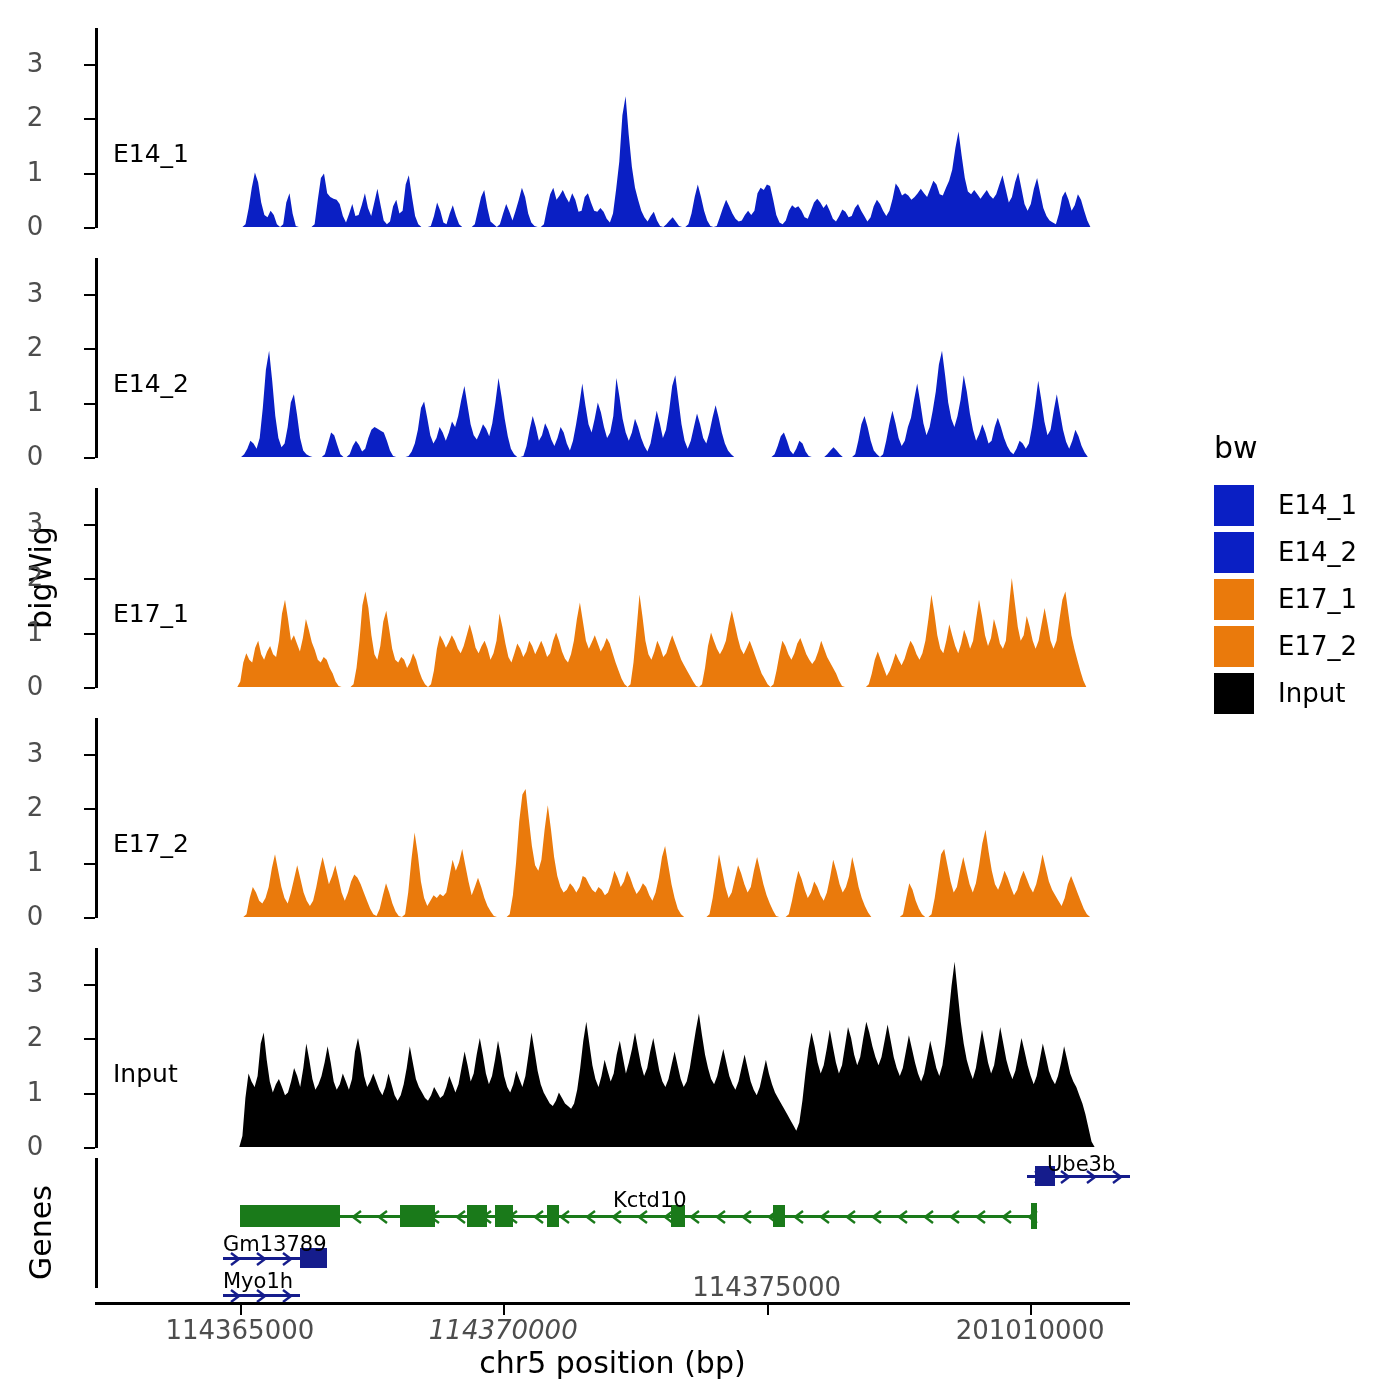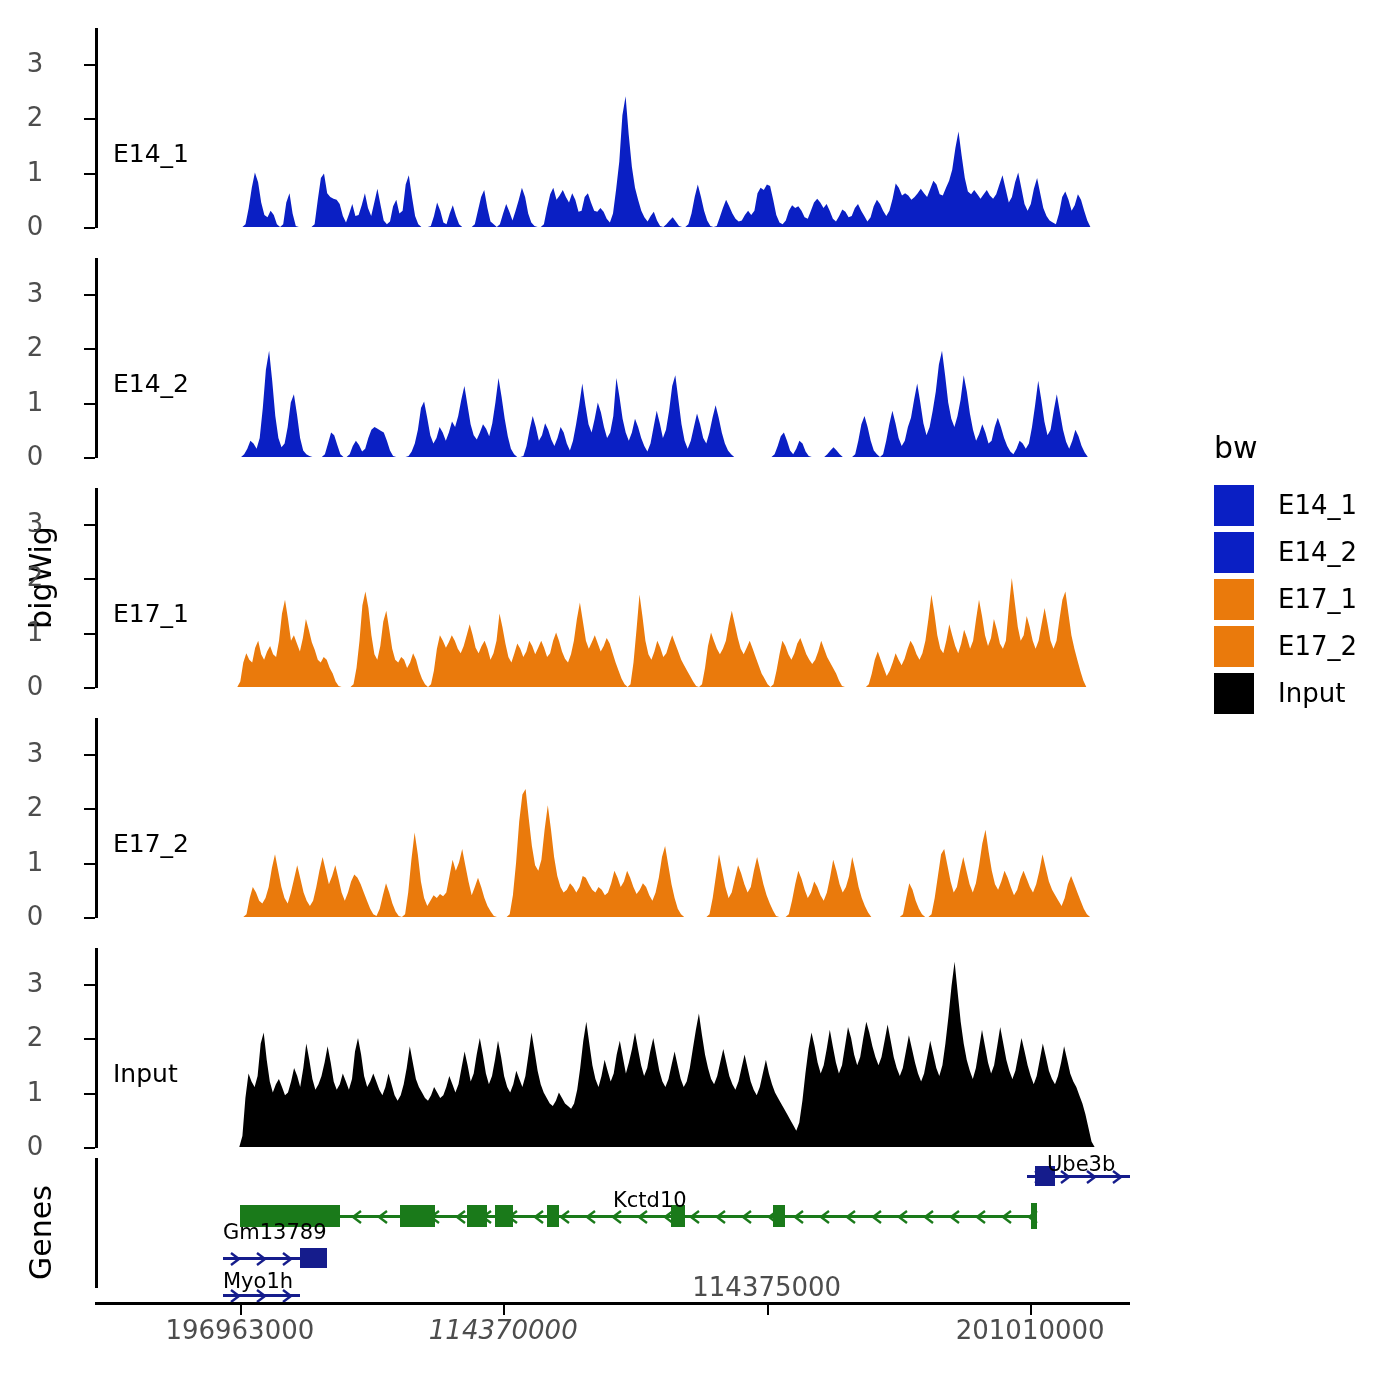--- a/index.html
+++ b/index.html
@@ -56,20 +56,21 @@
 </style>
 </head>
 <body>
 
 <div id="root">
 
   <div class="axis-title" id="ylab-bigwig">bigWig</div>
 
   <div class="axis-title" id="ylab-genes">Genes</div>
 
+  <div class="axis-title" id="xlab">chr5 position (bp)</div>
 
   <div id="tracks-container">
       <div class="panel" style="top: 28px; width: 1035px; height: 200px;">
         <div class="axis-line" style="height: 200px;"></div>
         <div class="tick" style="top: 199px;"></div>
         <div class="ticklab" style="top: 199px;">0</div>
         <div class="tick" style="top: 144.5px;"></div>
         <div class="ticklab" style="top: 144.5px;">1</div>
         <div class="tick" style="top: 90px;"></div>
         <div class="ticklab" style="top: 90px;">2</div>
@@ -298,21 +299,21 @@
       <div style="position: absolute; left: 161px; top: 93px; width: 11px; height: 14px;"><svg width="11" height="14" viewBox="0 0 11 14">
           <polyline points="1,1 9,7 1,13" fill="none" stroke="#151c8c" stroke-width="2.4"></polyline>
         </svg></div>
       <div style="position: absolute; left: 187px; top: 93px; width: 11px; height: 14px;"><svg width="11" height="14" viewBox="0 0 11 14">
           <polyline points="1,1 9,7 1,13" fill="none" stroke="#151c8c" stroke-width="2.4"></polyline>
         </svg></div>
       <div style="position: absolute; left: 213px; top: 93px; width: 11px; height: 14px;"><svg width="11" height="14" viewBox="0 0 11 14">
           <polyline points="1,1 9,7 1,13" fill="none" stroke="#151c8c" stroke-width="2.4"></polyline>
         </svg></div>
       <div style="position: absolute; left: 205px; top: 90px; width: 27px; height: 20px; background: rgb(21, 28, 140);"></div>
-      <div class="gene-label" style="left: 128px; top: 62px;">Gm13789</div>
+      <div class="gene-label" style="left: 128px; top: 74px;">Gm13789</div>
       <div style="position: absolute; left: 128px; top: 136px; width: 77px; height: 3px; background: rgb(21, 28, 140);"></div>
       <div style="position: absolute; left: 135px; top: 130px; width: 11px; height: 14px;"><svg width="11" height="14" viewBox="0 0 11 14">
           <polyline points="1,1 9,7 1,13" fill="none" stroke="#151c8c" stroke-width="2.4"></polyline>
         </svg></div>
       <div style="position: absolute; left: 161px; top: 130px; width: 11px; height: 14px;"><svg width="11" height="14" viewBox="0 0 11 14">
           <polyline points="1,1 9,7 1,13" fill="none" stroke="#151c8c" stroke-width="2.4"></polyline>
         </svg></div>
       <div style="position: absolute; left: 187px; top: 130px; width: 11px; height: 14px;"><svg width="11" height="14" viewBox="0 0 11 14">
           <polyline points="1,1 9,7 1,13" fill="none" stroke="#151c8c" stroke-width="2.4"></polyline>
         </svg></div>
@@ -340,20 +341,20 @@
         </div>
         <div class="legend-row">
           <div class="legend-swatch" style="background: rgb(0, 0, 0);"></div>
           <div class="legend-label">Input</div>
         </div>
       </div>
   </div>
 
 <div class="xaxis-line" style="top: 1302px; width: 1035px;"></div>
     <div class="xtick" style="left: 239.839px; top: 1305px;"></div>
-    <div class="xticklab" style="left: 239.839px; top: 1315px;">196963000</div>
+    <div class="xticklab" style="left: 239.839px; top: 1315px;">114365000</div>
     <div class="xtick" style="left: 503.28px; top: 1305px;"></div>
     <div class="xticklab" style="left: 503.28px; top: 1315px; font-style: italic;">114370000</div>
     <div class="xtick" style="left: 766.72px; top: 1305px;"></div>
     <div class="xticklab" style="left: 766.72px; top: 1272px;">114375000</div>
     <div class="xtick" style="left: 1030.16px; top: 1305px;"></div>
     <div class="xticklab" style="left: 1030.16px; top: 1315px;">201010000</div>
   </div>
 
 </body></html>

